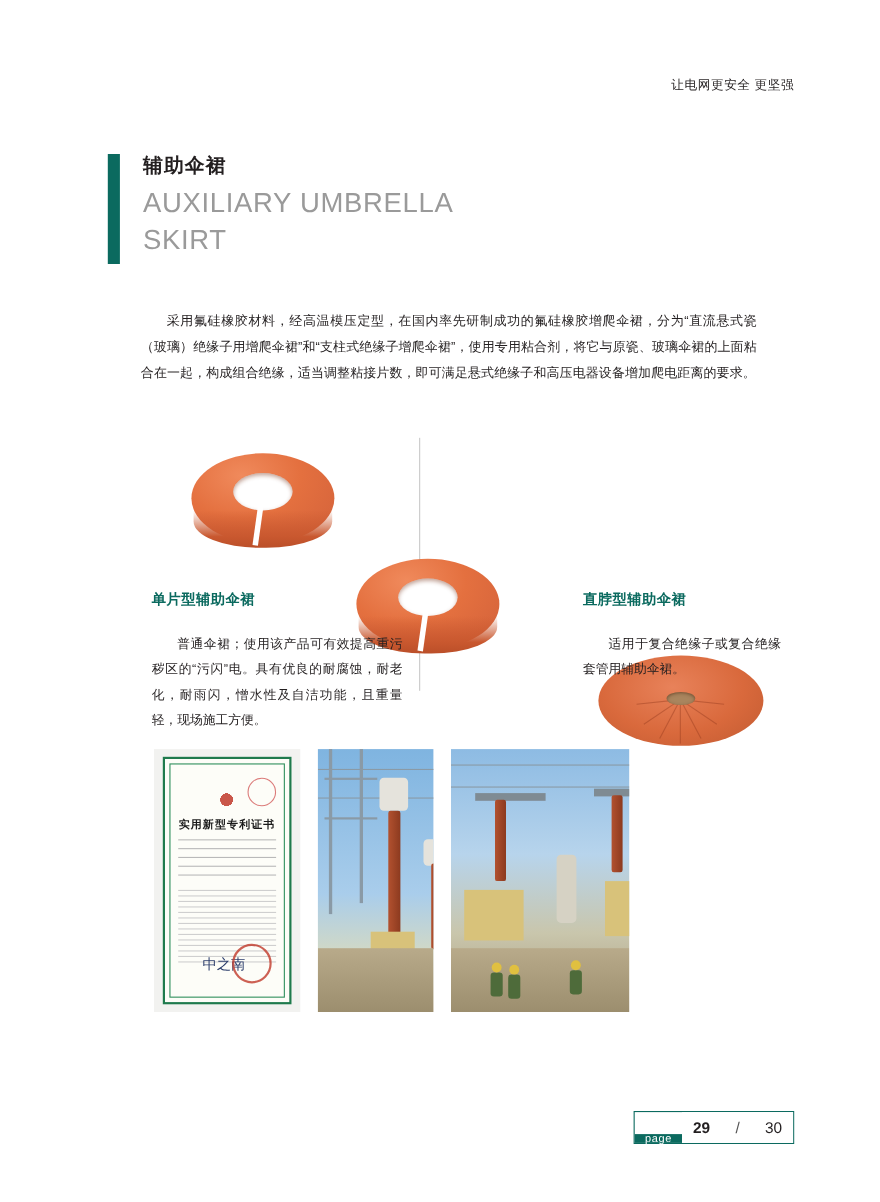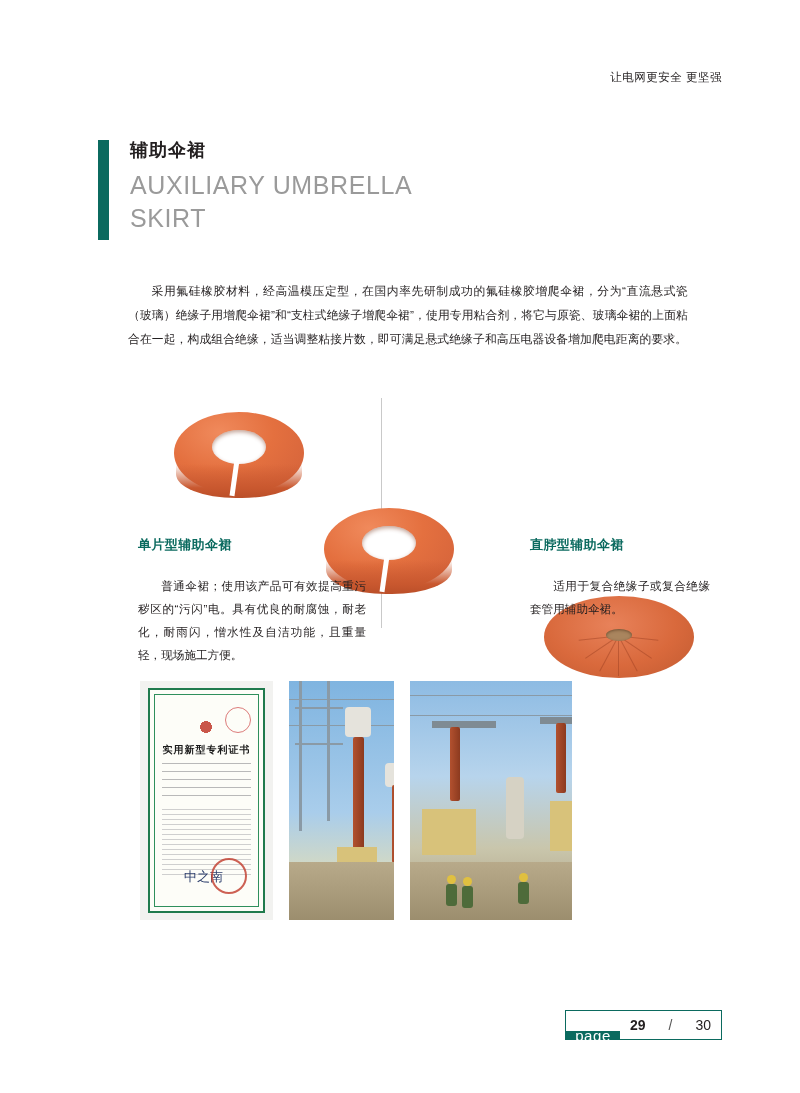--- a/index.html
+++ b/index.html
@@ -340,21 +340,21 @@
     right: 78px;
     bottom: 53px;
     height: 30px;
     display: flex;
     align-items: stretch;
     border: 1px solid #0b6a5f;
   }
   .pagebar .pg-label {
     background: #0b6a5f;
     color: #ffffff;
-    font-size: 15px;
+    font-size: 10px;
     letter-spacing: 0.6px;
     padding: 0 9px;
     display: flex;
     align-items: center;
     margin-top: 20px;
   }
   .pagebar .pg-num {
     color: #231f20;
     font-size: 14px;
     padding: 0 10px;

